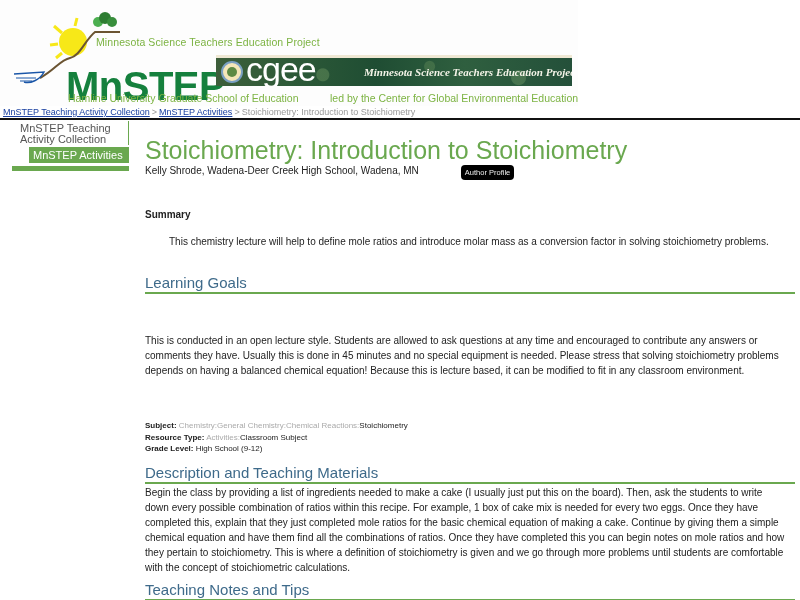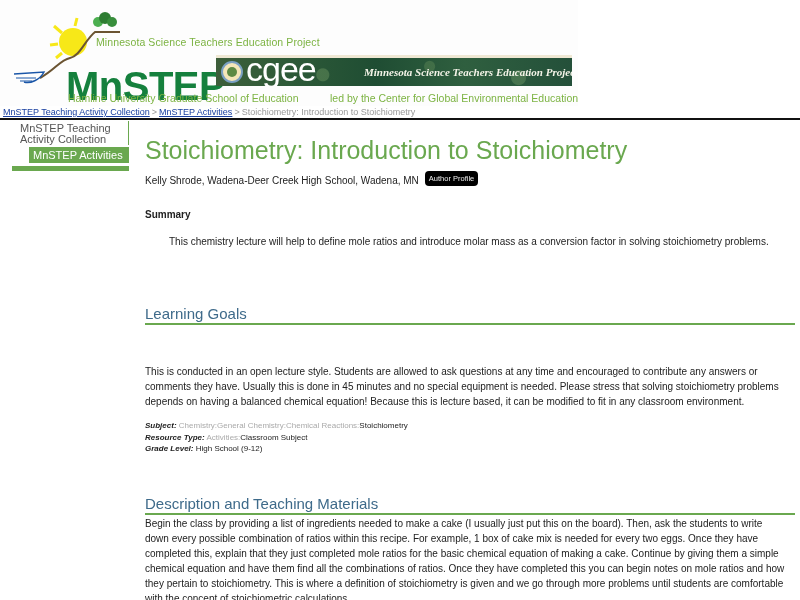--- a/index.html
+++ b/index.html
@@ -33,33 +33,33 @@
 
   
   .sidebar { position: absolute; left: 12px; top: 121px; width: 117px; }
   .sidebar-parent { padding: 2px 0 0 8px; font-size: 11px; line-height: 11px; color: #555; border-right: 1px solid #6aa84f; height: 24px; }
   .sidebar-active { margin-left: 17px; margin-top: 2px; background: #6aa84f; color: #fff; font-size: 11px; padding: 2px 4px; height: 16px; line-height: 12px; }
   .sidebar-bar { margin-top: 3px; height: 5px; background: #6aa84f; width: 117px; }
 
   
   .main { position: absolute; left: 145px; top: 135px; width: 640px; }
   .page-title { font-size: 25px; color: #6aa84f; font-weight: normal; line-height: 30px; white-space: nowrap; }
-  .author-line { margin-top: 5px; font-size: 10px; color: #222; display: flex; align-items: flex-end; height: 16px; }
+  .author-line { font-size: 10px; color: #222; display: flex; align-items: flex-start; height: 16px; gap: 36px; }
   .author-badge { margin-left: 6px; background: #000000; color: #eee; font-size: 7.5px; padding: 3px 4px; border-radius: 4px; }
 
   .summary-label { position: absolute; left: 145px; top: 209px; font-size: 10px; font-weight: bold; color: #222; }
   .para { font-size: 10px; line-height: 15px; color: #222; }
   .summary-text { position: absolute; left: 145px; top: 234px; width: 640px; margin-left: 24px; }
 
-  .section { position: absolute; left: 145px; width: 650px; margin-top: 31px; }
+  .section { position: absolute; left: 145px; width: 650px; }
   .section-heading { font-size: 15px; color: #3e6a8a; font-weight: normal; line-height: 18px; border-bottom: 2px solid #6aa84f; padding-bottom: 0; width: 650px; }
   .section .para { width: 640px; margin-top: 1px; }
 
   .meta { position: absolute; left: 145px; top: 420px; font-size: 8px; line-height: 11.5px; }
-  .meta b { color: #222; font-style: italic; }
+  .meta b { color: #222; }
   .meta .muted { color: #aaa; }
   .meta .val { color: #222; }
 </style>
 </head>
 <body>
 
 <div class="header">
   <svg class="logo-art" viewBox="0 0 120 100">
     <circle cx="73" cy="42" r="14" fill="#f7e818"></circle>
     <g stroke="#f7e818" stroke-width="3">

